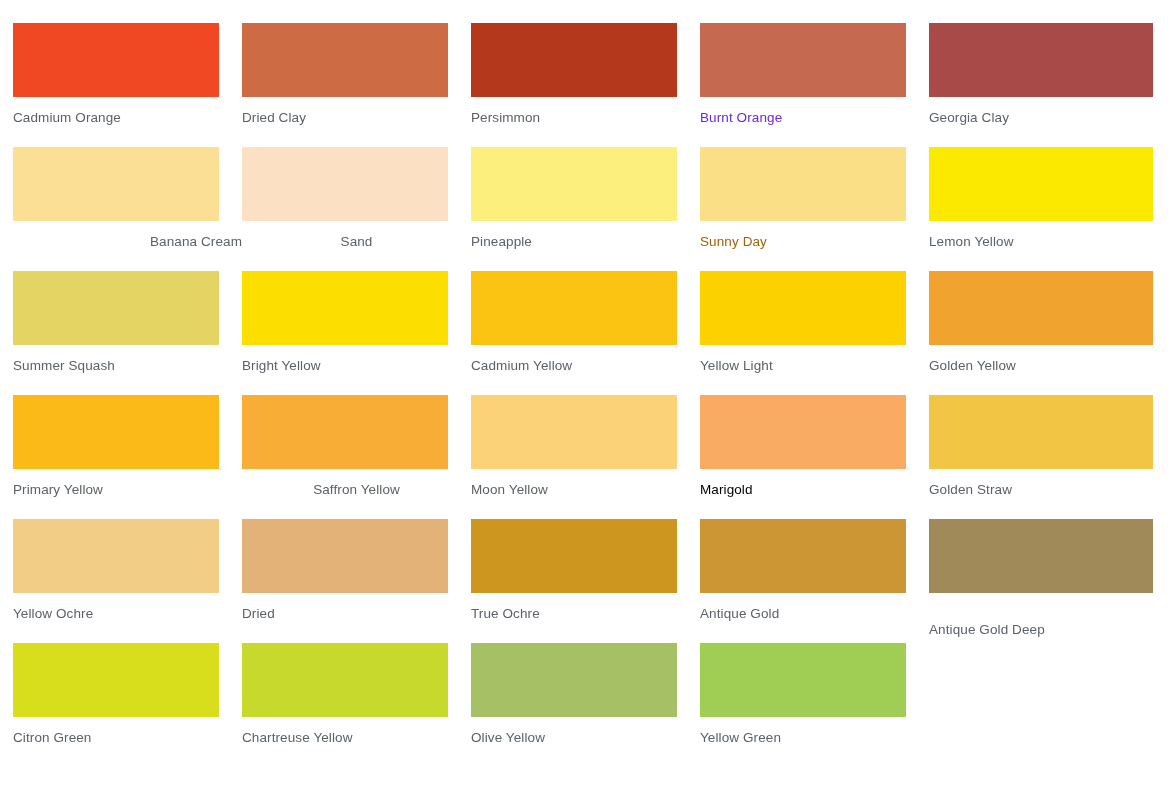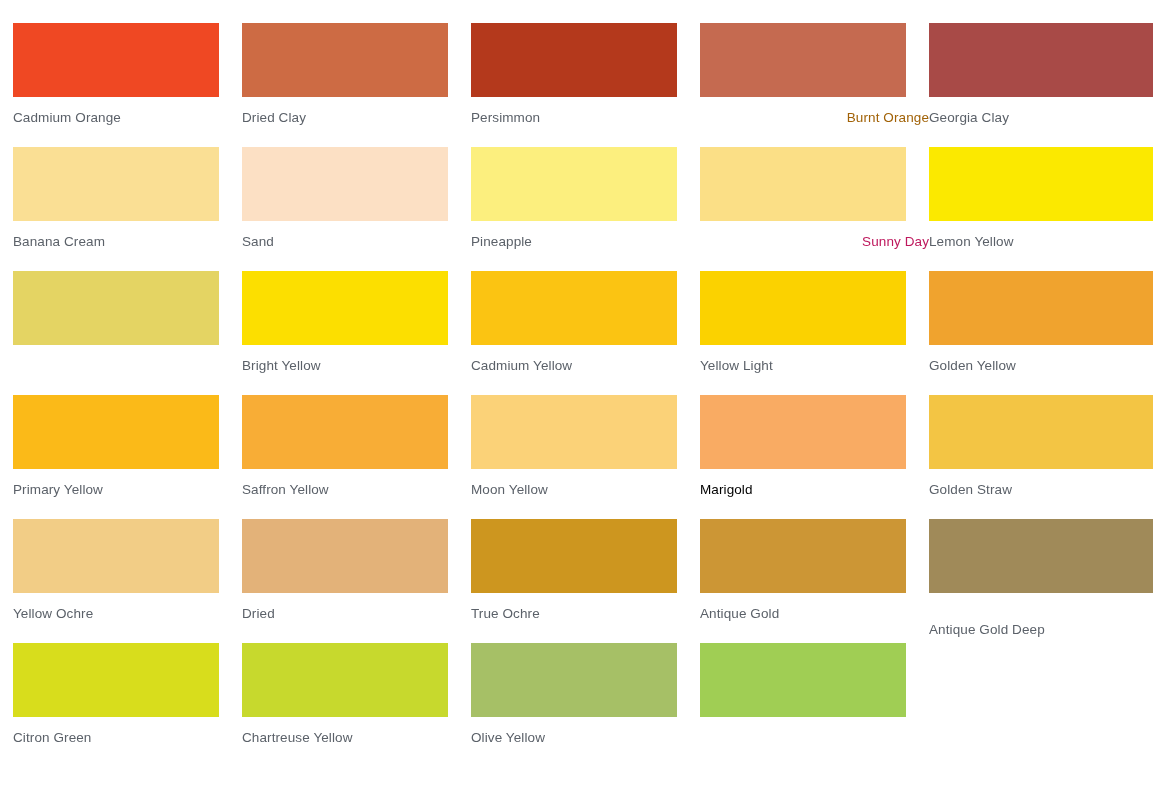--- a/index.html
+++ b/index.html
@@ -54,48 +54,49 @@
     <div class="swatch-cell">
       <div class="swatch-chip" title="Dried Clay" style="background-color: rgb(205, 107, 68);"></div>
       <div class="swatch-label" style="color: rgb(91, 97, 105);">Dried Clay</div>
     </div>
     <div class="swatch-cell">
       <div class="swatch-chip" title="Persimmon" style="background-color: rgb(180, 57, 28);"></div>
       <div class="swatch-label" style="color: rgb(91, 97, 105);">Persimmon</div>
     </div>
     <div class="swatch-cell">
       <div class="swatch-chip" title="Burnt Orange" style="background-color: rgb(197, 106, 80);"></div>
-      <div class="swatch-label" style="color: #a16207; text-align: right;">Burnt Orange</div>
+      <div class="swatch-label" style="color: #6d28d9;">Burnt Orange</div>
     </div>
     <div class="swatch-cell">
       <div class="swatch-chip" title="Georgia Clay" style="background-color: rgb(168, 74, 71);"></div>
       <div class="swatch-label" style="color: rgb(91, 97, 105);">Georgia Clay</div>
     </div>
     <div class="swatch-cell">
       <div class="swatch-chip" title="Banana Cream" style="background-color: rgb(250, 223, 148);"></div>
-      <div class="swatch-label" style="color: rgb(91, 97, 105);">Banana Cream</div>
+      <div class="swatch-label" style="color: rgb(91, 97, 105); text-align: right;">Banana Cream</div>
     </div>
     <div class="swatch-cell">
       <div class="swatch-chip" title="Sand" style="background-color: rgb(252, 224, 196);"></div>
-      <div class="swatch-label" style="color: rgb(91, 97, 105);">Sand</div>
+      <div class="swatch-label" style="color: rgb(91, 97, 105); text-align: center;">Sand</div>
     </div>
     <div class="swatch-cell">
       <div class="swatch-chip" title="Pineapple" style="background-color: rgb(252, 239, 126);"></div>
       <div class="swatch-label" style="color: rgb(91, 97, 105);">Pineapple</div>
     </div>
     <div class="swatch-cell">
       <div class="swatch-chip" title="Sunny Day" style="background-color: rgb(251, 223, 134);"></div>
-      <div class="swatch-label" style="color: #be185d; text-align: right;">Sunny Day</div>
+      <div class="swatch-label" style="color: #a16207;">Sunny Day</div>
     </div>
     <div class="swatch-cell">
       <div class="swatch-chip" title="Lemon Yellow" style="background-color: rgb(251, 233, 0);"></div>
       <div class="swatch-label" style="color: rgb(91, 97, 105);">Lemon Yellow</div>
     </div>
     <div class="swatch-cell">
       <div class="swatch-chip" title="Summer Squash" style="background-color: rgb(228, 212, 99);"></div>
+      <div class="swatch-label" style="color: rgb(91, 97, 105);">Summer Squash</div>
     </div>
     <div class="swatch-cell">
       <div class="swatch-chip" title="Bright Yellow" style="background-color: rgb(252, 223, 0);"></div>
       <div class="swatch-label" style="color: rgb(91, 97, 105);">Bright Yellow</div>
     </div>
     <div class="swatch-cell">
       <div class="swatch-chip" title="Cadmium Yellow" style="background-color: rgb(251, 196, 18);"></div>
       <div class="swatch-label" style="color: rgb(91, 97, 105);">Cadmium Yellow</div>
     </div>
     <div class="swatch-cell">
@@ -105,21 +106,21 @@
     <div class="swatch-cell">
       <div class="swatch-chip" title="Golden Yellow" style="background-color: rgb(240, 163, 46);"></div>
       <div class="swatch-label" style="color: rgb(91, 97, 105);">Golden Yellow</div>
     </div>
     <div class="swatch-cell">
       <div class="swatch-chip" title="Primary Yellow" style="background-color: rgb(251, 186, 24);"></div>
       <div class="swatch-label" style="color: rgb(91, 97, 105);">Primary Yellow</div>
     </div>
     <div class="swatch-cell">
       <div class="swatch-chip" title="Saffron Yellow" style="background-color: rgb(248, 173, 54);"></div>
-      <div class="swatch-label" style="color: rgb(91, 97, 105);">Saffron Yellow</div>
+      <div class="swatch-label" style="color: rgb(91, 97, 105); text-align: center;">Saffron Yellow</div>
     </div>
     <div class="swatch-cell">
       <div class="swatch-chip" title="Moon Yellow" style="background-color: rgb(251, 210, 120);"></div>
       <div class="swatch-label" style="color: rgb(91, 97, 105);">Moon Yellow</div>
     </div>
     <div class="swatch-cell">
       <div class="swatch-chip" title="Marigold" style="background-color: rgb(249, 171, 99);"></div>
       <div class="swatch-label" style="color: #000000;">Marigold</div>
     </div>
     <div class="swatch-cell">
@@ -153,14 +154,15 @@
     <div class="swatch-cell">
       <div class="swatch-chip" title="Chartreuse Yellow" style="background-color: rgb(199, 217, 45);"></div>
       <div class="swatch-label" style="color: rgb(91, 97, 105);">Chartreuse Yellow</div>
     </div>
     <div class="swatch-cell">
       <div class="swatch-chip" title="Olive Green" style="background-color: rgb(166, 192, 102);"></div>
       <div class="swatch-label" style="color: rgb(91, 97, 105);">Olive Yellow</div>
     </div>
     <div class="swatch-cell">
       <div class="swatch-chip" title="Yellow Green" style="background-color: rgb(160, 206, 84);"></div>
+      <div class="swatch-label" style="color: rgb(91, 97, 105);">Yellow Green</div>
     </div>
   </main>
 
 </body></html>

